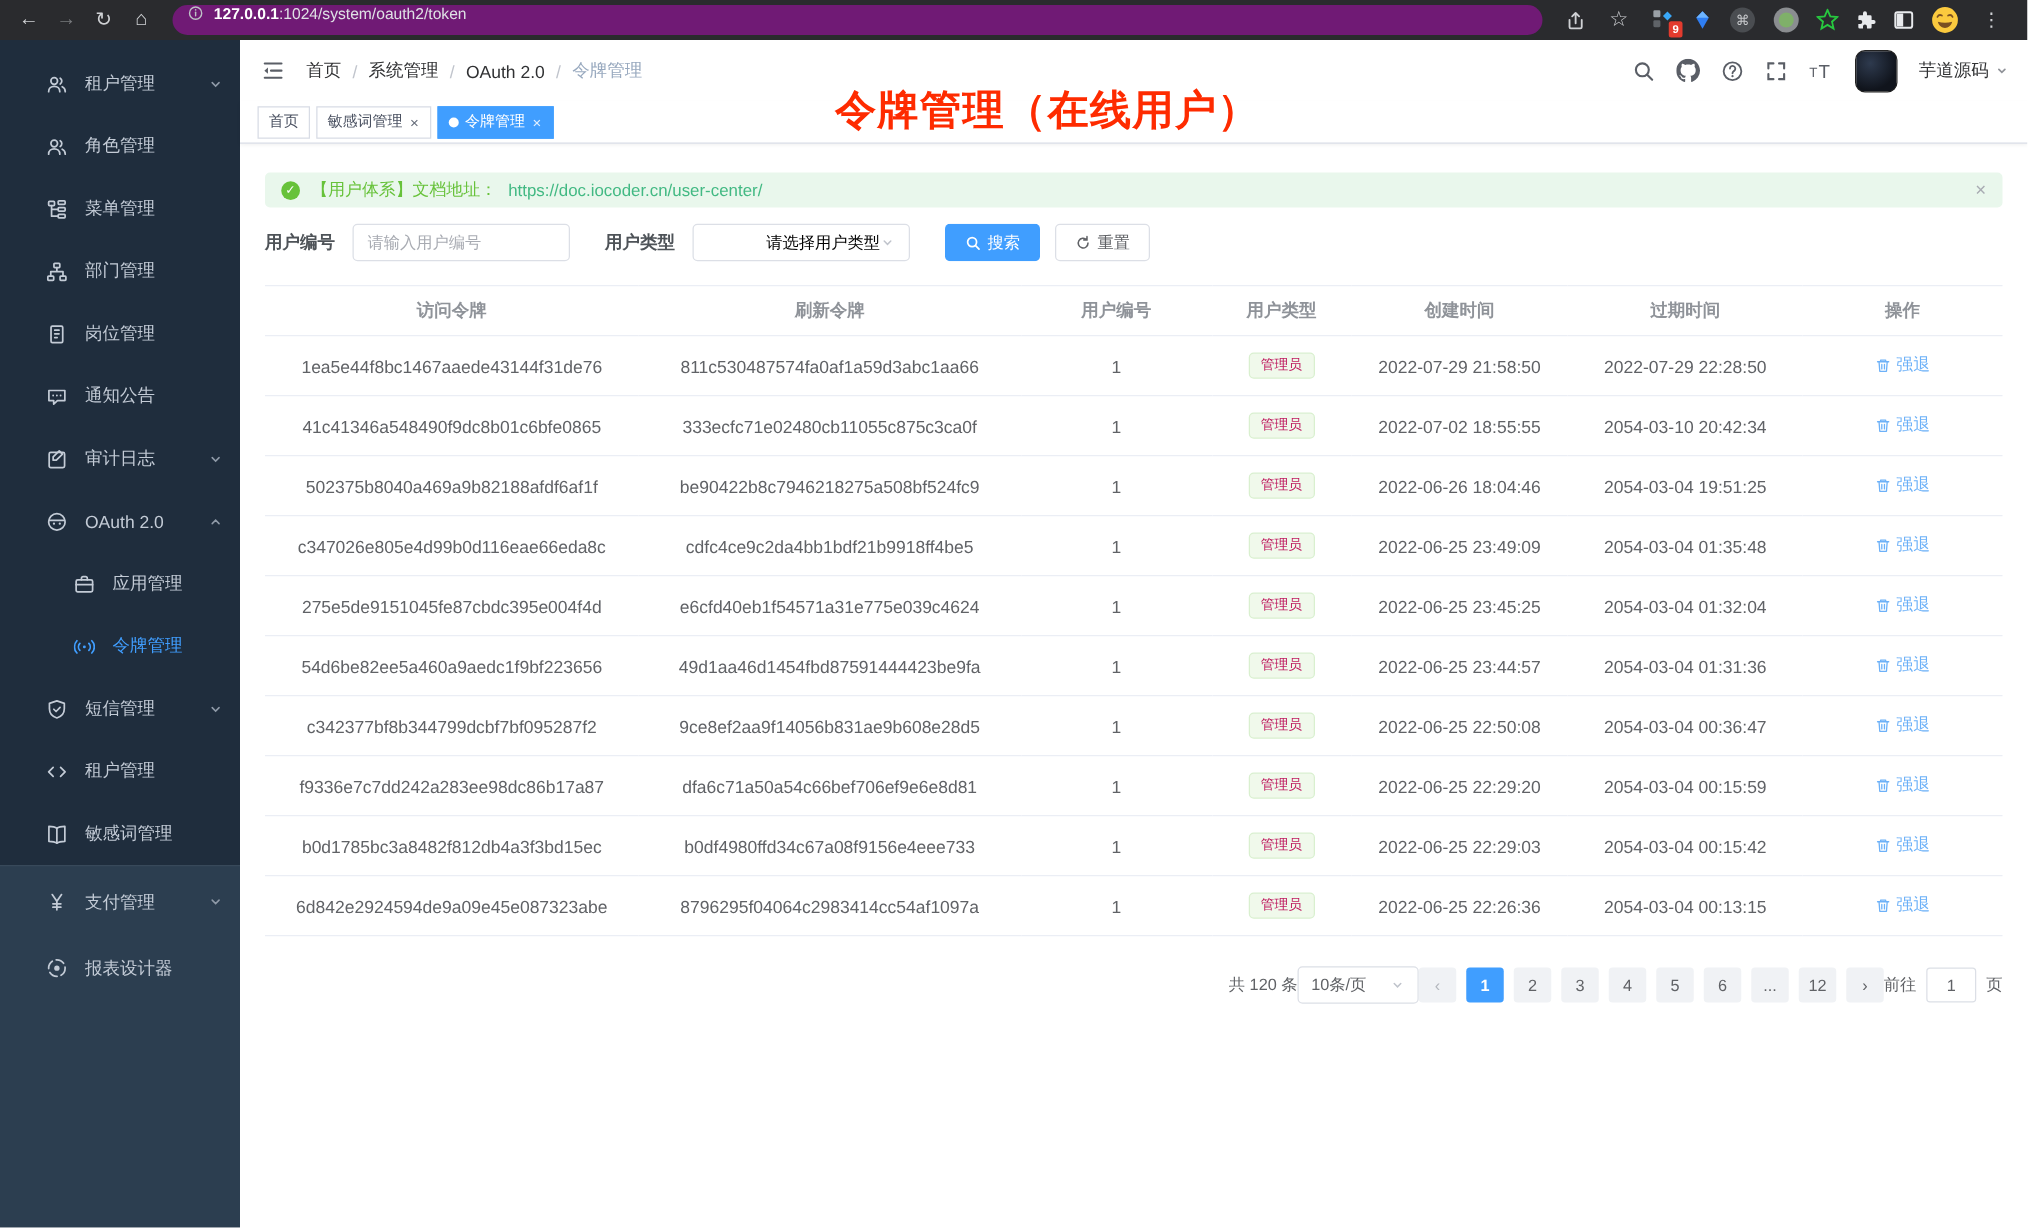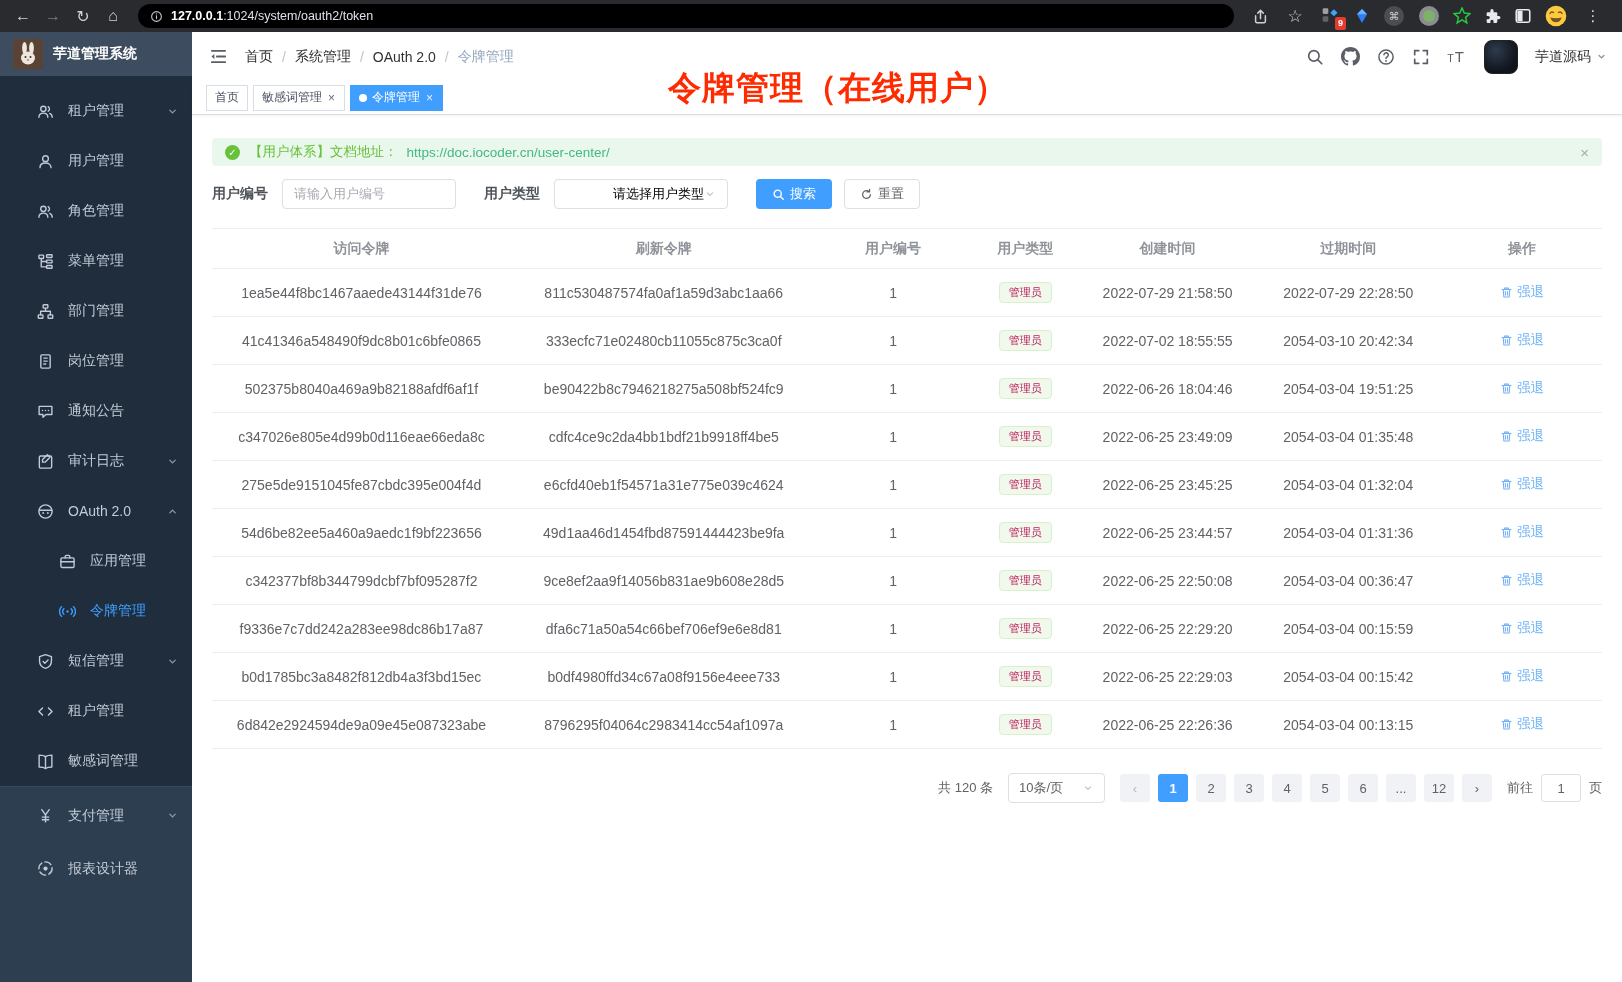--- a/index.html
+++ b/index.html
@@ -3,21 +3,21 @@
 <meta charset="utf-8">
 <style>
   html,body{margin:0;padding:0;width:1622px;height:982px;overflow:hidden;
     font-family:"Liberation Sans","DejaVu Sans",sans-serif;background:#fff;position:relative;}
   *{box-sizing:border-box;}
 
   
   .browser-bar{height:32px;background:#2a2b2e;display:flex;align-items:center;padding:0 10px;gap:4px;color:#cfd1d4;}
   .bicon{width:26px;height:26px;display:flex;align-items:center;justify-content:center;font-size:16px;border-radius:50%;cursor:pointer;flex:none;}
   .bicon.dim{color:#77797c;}
-  .url-pill{flex:1;height:24px;background:#000000;border-radius:12px;margin:0 8px;display:flex;align-items:center;padding:0 12px;gap:8px;min-width:0;cursor:text;}
+  .url-pill{flex:1;height:24px;background:#701a75;border-radius:12px;margin:0 8px;display:flex;align-items:flex-start;padding:0 12px;gap:8px;min-width:0;cursor:text;}
   .url-text{font-size:12.5px;color:#dfe1e5;white-space:nowrap;overflow:hidden;}
   .url-text b{color:#fff;font-weight:bold;}
   .bright{display:flex;align-items:center;gap:13px;padding:0 6px;flex:none;}
   .ext-wrap{position:relative;width:20px;height:20px;flex:none;cursor:pointer;}
   .ext-badge{position:absolute;right:-5px;bottom:-4px;background:#e33b2e;color:#fff;font-size:9px;line-height:11px;padding:1px 3px;border-radius:2px;font-weight:bold;}
 
   
   .app{position:absolute;top:32px;left:0;right:0;bottom:0;display:flex;}
   .sidebar{width:192px;flex:none;background:#1f2d3d;display:flex;flex-direction:column;color:#c3cbd6;}
   .side-logo{height:44px;background:#3d4c5e;display:flex;align-items:center;padding-left:13px;gap:10px;flex:none;cursor:pointer;}
@@ -73,21 +73,21 @@
   .btn-plain{background:#fff;border-color:#dcdfe6;color:#606266;margin-left:12px;}
 
   
   table.grid{width:100%;border-collapse:collapse;margin-top:19px;}
   .grid th{height:40px;font-size:14px;color:#8f9399;font-weight:bold;border-top:1px solid #ebeef5;border-bottom:1px solid #ebeef5;}
   .grid td{height:48px;font-size:14px;color:#606266;text-align:center;border-bottom:1px solid #ebeef5;}
   .badge{display:inline-block;padding:3px 9px;font-size:11px;color:#be185d;background:#f0f9eb;border:1px solid #d9f0cf;border-radius:4px;line-height:1.2;}
   .action-link{color:#6db1f8;font-size:13.5px;display:inline-flex;align-items:center;gap:4px;cursor:pointer;}
 
   
-  .pagination{margin-top:24px;display:flex;align-items:center;justify-content:flex-end;gap:15px;font-size:13px;color:#606266;}
+  .pagination{margin-top:24px;display:flex;align-items:center;justify-content:flex-end;gap:0;font-size:13px;color:#606266;}
   .page-size{width:97px;height:30px;border:1px solid #dcdfe6;border-radius:4px;padding:0 10px;display:flex;align-items:center;justify-content:space-between;cursor:pointer;color:#606266;}
   .pager{display:flex;align-items:center;gap:8px;}
   .pbtn{min-width:30px;height:28px;padding:0 5px;background:#f0f2f5;border-radius:3px;display:flex;align-items:center;justify-content:center;font-size:13px;color:#606266;cursor:pointer;}
   .pbtn.disabled{color:#b3b7bd;}
   .pbtn.active{background:#409eff;color:#fff;font-weight:bold;}
   .goto{display:flex;align-items:center;gap:8px;}
   .goto input{width:40px;height:28px;border:1px solid #dcdfe6;border-radius:3px;text-align:center;font-size:13px;color:#606266;outline:none;font-family:inherit;}
 
   
   .annotation{position:absolute;left:668px;top:66px;font-size:33px;font-weight:bold;color:#fe2b00;z-index:60;white-space:nowrap;letter-spacing:1px;}
@@ -169,60 +169,36 @@
           <path d="M3.8 9c.7 2.3 2.3 3.6 4.2 3.6s3.5-1.3 4.2-3.6c-2.8.8-5.6.8-8.4 0z" fill="#7a4f22"></path>
         </svg>
     </span>
     <span class="bicon" style="font-size:15px">⋮</span>
   </div>
 </div>
 
 <div class="app">
 
   <aside class="sidebar">
-    <div class="side-logo">
-      <span class="logo-avatar">
-        <svg viewBox="0 0 30 30" width="30" height="30">
-            <rect width="30" height="30" fill="#5a4334"></rect>
-            <ellipse cx="15" cy="19" rx="7" ry="6.5" fill="#efe7dd"></ellipse>
-            <ellipse cx="11.5" cy="9" rx="2.4" ry="6" fill="#efe7dd"></ellipse>
-            <ellipse cx="18.5" cy="9" rx="2.4" ry="6" fill="#efe7dd"></ellipse>
-            <circle cx="12.5" cy="18" r="1" fill="#333"></circle>
-            <circle cx="17.5" cy="18" r="1" fill="#333"></circle>
-            <ellipse cx="15" cy="21" rx="1.3" ry=".9" fill="#d98a8a"></ellipse>
-          </svg>
-      </span>
-      <span class="side-title">芋道管理系统</span>
-    </div>
     <nav class="side-menu">
         <div class="menu-item">
     <span class="mi-icon">
             <svg viewBox="0 0 16 16" width="17" height="17" fill="none" stroke="currentColor" stroke-width="1.3" stroke-linecap="round" stroke-linejoin="round">
               <circle cx="6" cy="5.5" r="2.5"></circle>
               <path d="M1.8 13.5c0-2.6 1.9-4 4.2-4s4.2 1.4 4.2 4"></path>
               <path d="M10.5 3.4a2.5 2.5 0 010 4.3"></path>
               <path d="M12 9.8c1.5.6 2.3 1.9 2.3 3.7"></path>
             </svg>
           </span>
     <span class="mi-label">租户管理</span>
     <span class="mi-chevron down">
             <svg viewBox="0 0 16 16" width="11" height="11" fill="none" stroke="currentColor" stroke-width="1.8" stroke-linecap="round">
               <path d="M4 6l4 4 4-4"></path>
             </svg>
           </span>
-  </div>
-        <div class="menu-item">
-    <span class="mi-icon">
-            <svg viewBox="0 0 16 16" width="17" height="17" fill="none" stroke="currentColor" stroke-width="1.3" stroke-linecap="round" stroke-linejoin="round">
-              <circle cx="8" cy="5.3" r="2.7"></circle>
-              <path d="M2.8 13.8c0-2.9 2.3-4.4 5.2-4.4s5.2 1.5 5.2 4.4"></path>
-            </svg>
-          </span>
-    <span class="mi-label">用户管理</span>
-
   </div>
         <div class="menu-item">
     <span class="mi-icon">
             <svg viewBox="0 0 16 16" width="17" height="17" fill="none" stroke="currentColor" stroke-width="1.3" stroke-linecap="round" stroke-linejoin="round">
               <circle cx="6" cy="5.5" r="2.5"></circle>
               <path d="M1.8 13.5c0-2.6 1.9-4 4.2-4s4.2 1.4 4.2 4"></path>
               <path d="M10.5 3.4a2.5 2.5 0 010 4.3"></path>
               <path d="M12 9.8c1.5.6 2.3 1.9 2.3 3.7"></path>
             </svg>
           </span>

